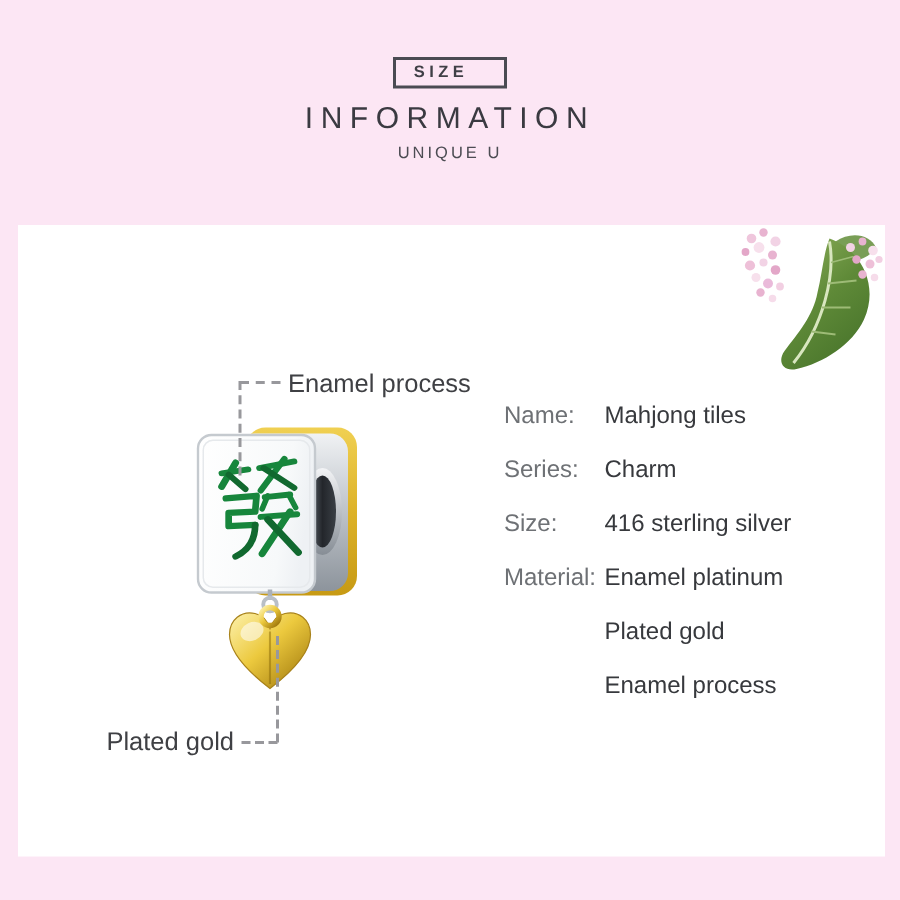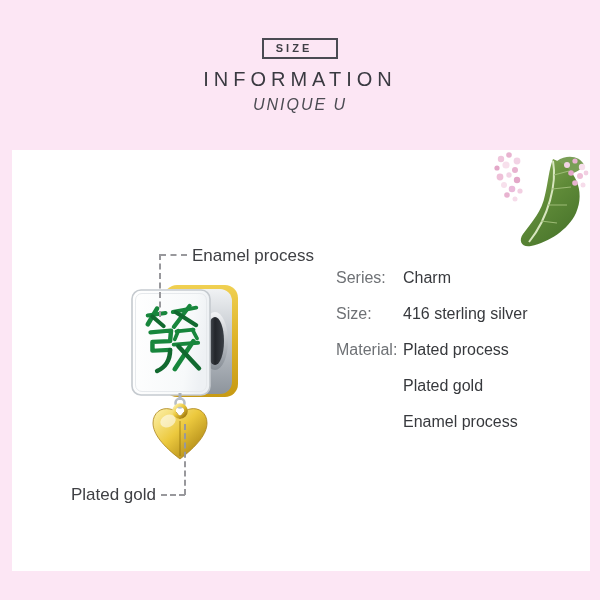--- a/index.html
+++ b/index.html
@@ -13,21 +13,21 @@
   .size-badge{
     display:inline-block;margin-top:38px;
     border:2px solid #4a4a52;padding:2px 24px 3px 12px;
     font-size:11px;letter-spacing:3px;color:#3f3f46;font-weight:bold;
   }
   .title{
     margin-top:6px;font-size:20px;letter-spacing:5px;color:#3a3a41;
     font-weight:normal;line-height:28px;
   }
   .subtitle{
-    margin-top:3px;font-size:16px;letter-spacing:2px;color:#4c4c53;font-style:italic;
+    margin-top:3px;font-size:11px;letter-spacing:2px;color:#4c4c53;
   }
   
   .panel{
     position:absolute;left:12px;top:150px;width:578px;height:421px;
     background:#ffffff;
   }
   
   .dash-v{position:absolute;border-left:2px dashed #98989c;width:0;}
   .dash-h{position:absolute;border-top:2px dashed #98989c;height:0;}
   .ann-label{
@@ -170,30 +170,34 @@
 <div class="dash-v" style="left:159px;top:254px;height:63px;"></div>
 <div class="dash-h" style="left:160px;top:254px;width:27px;"></div>
 <div class="ann-label" style="left:192px;top:246px;">Enamel process</div>
 
 <div class="dash-v" style="left:184px;top:424px;height:71px;"></div>
 <div class="dash-h" style="left:161px;top:494px;width:24px;"></div>
 <div class="ann-label" style="right:444px;top:485px;">Plated gold</div>
 
 <div class="specs">
   <div class="spec-row">
+    <span class="spec-label">Name:</span>
+    <span class="spec-value">Mahjong tiles</span>
+  </div>
+  <div class="spec-row">
     <span class="spec-label">Series:</span>
     <span class="spec-value">Charm</span>
   </div>
   <div class="spec-row">
     <span class="spec-label">Size:</span>
     <span class="spec-value">416 sterling silver</span>
   </div>
   <div class="spec-row">
     <span class="spec-label">Material:</span>
-    <span class="spec-value">Plated process</span>
+    <span class="spec-value">Enamel platinum</span>
   </div>
   <div class="spec-row">
     <span class="spec-label"></span>
     <span class="spec-value">Plated gold</span>
   </div>
   <div class="spec-row">
     <span class="spec-label"></span>
     <span class="spec-value">Enamel process</span>
   </div>
 </div>

